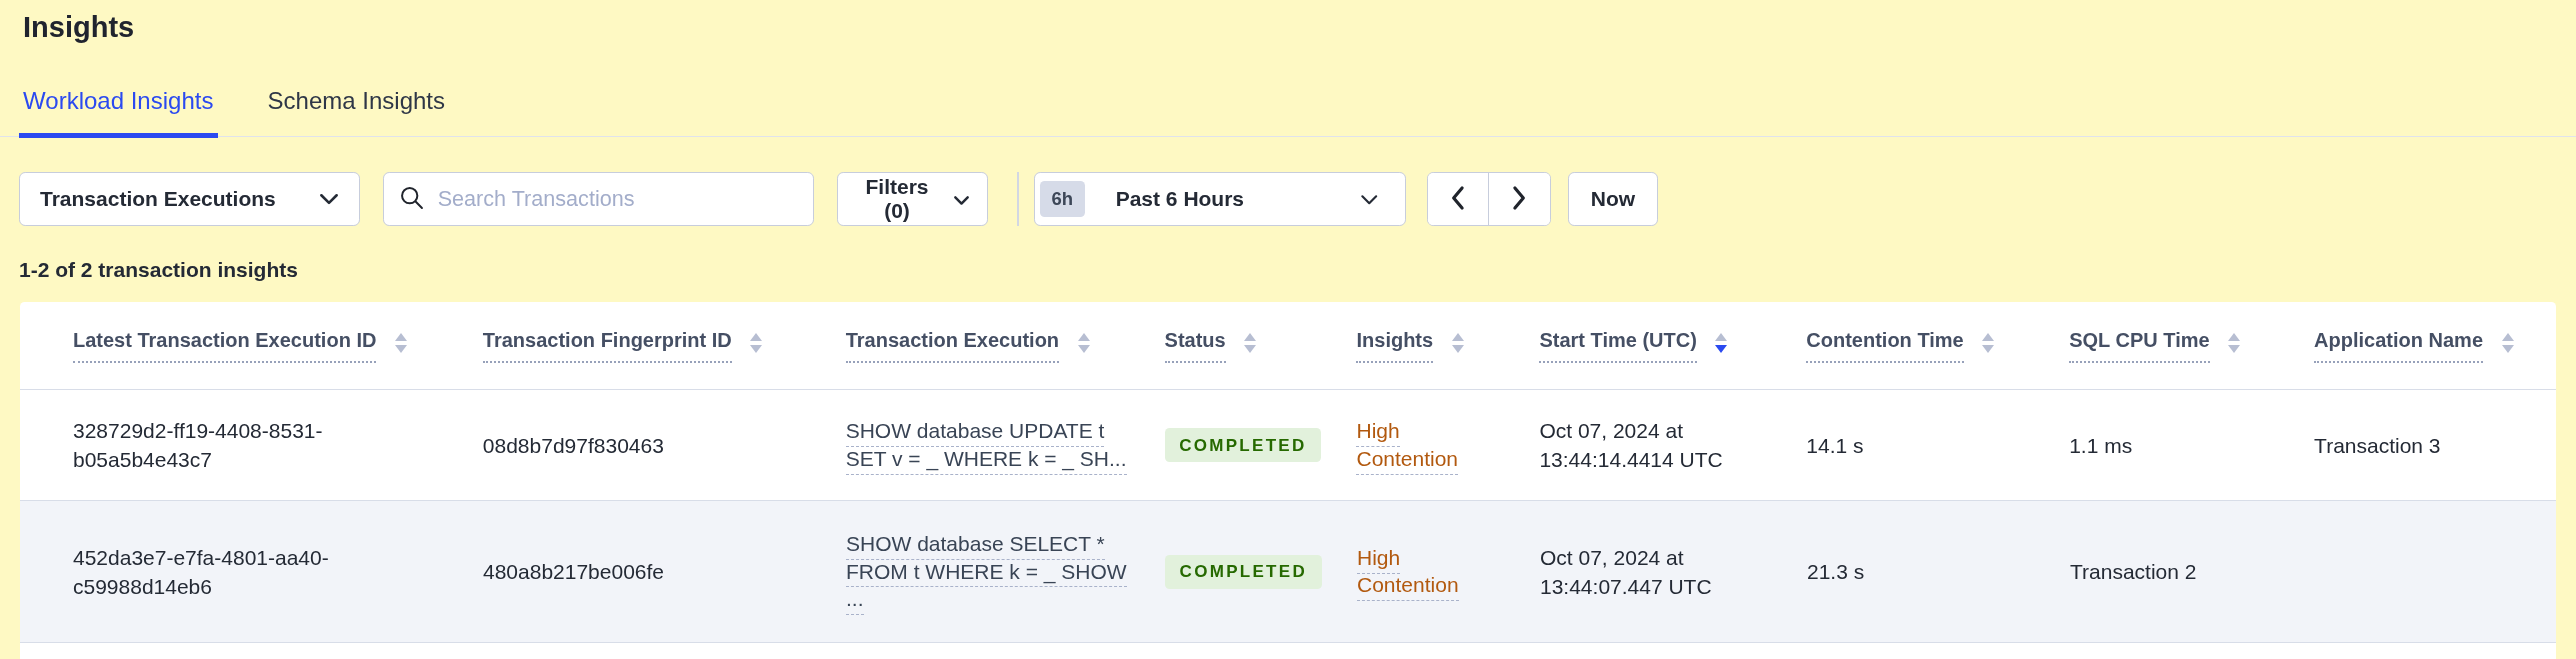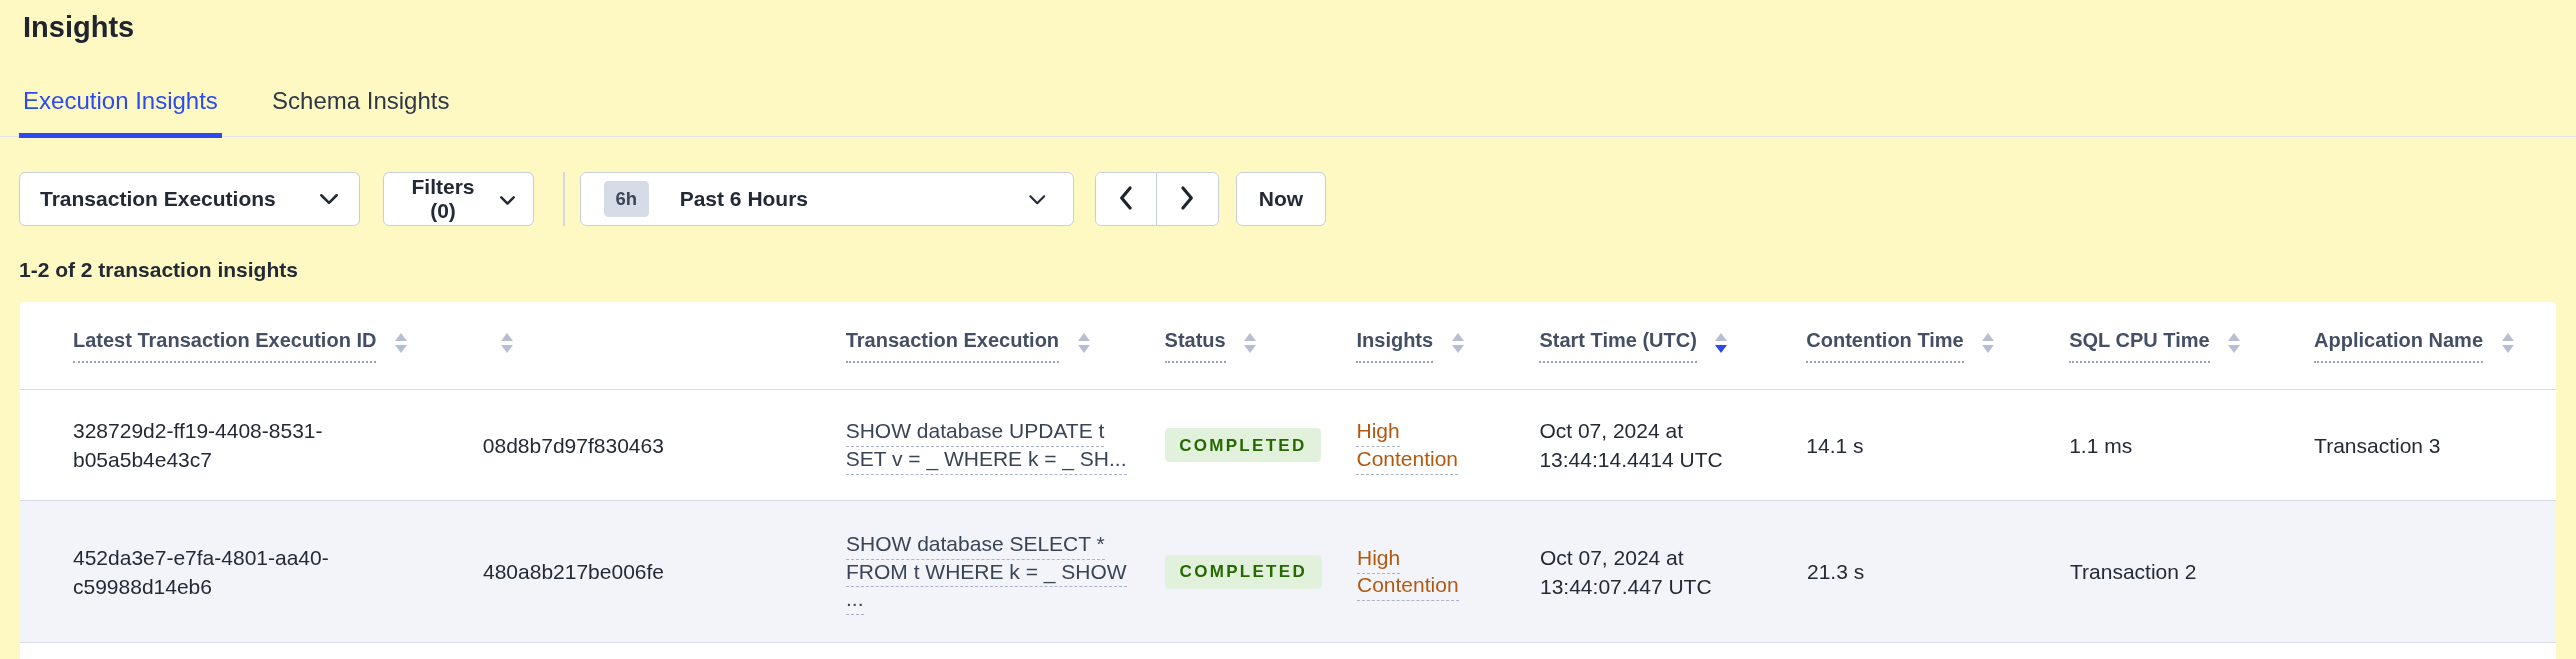--- a/index.html
+++ b/index.html
@@ -26,21 +26,21 @@
   .search {
     display:flex; align-items:center; width:431px; height:54px; margin-left:23px;
     background:#fff; border:1.5px solid #c7cddc; border-radius:6.2px; padding:0 15.4px;
   }
   .search input {
     border:none; outline:none; background:transparent; width:100%;
     font-family:"Liberation Sans", sans-serif; font-size:21.6px; color:#242a35; margin-left:12.3px;
   }
   .search input::placeholder { color:#a3adca; }
   .vdivider { width:1.5px; height:54px; background:#d2d7e3; margin-left:29px; }
-  .btn-time { width:494px; margin-left:15.4px; justify-content:flex-start; padding:0 26px 0 23px; }
+  .btn-time { width:372px; margin-left:15.4px; justify-content:flex-start; padding:0 26px 0 5px; }
   .time-badge {
     background:#d6dbe8; color:#3d4758; font-size:18.5px; font-weight:bold;
     padding:7px 11.6px; border-radius:4.6px;
   }
   .time-label { margin-left:17px; }
   .btn-time .chev { margin-left:auto; }
   .pager { display:flex; height:54px; margin-left:21px; background:#fff; border:1.5px solid #c7cddc; border-radius:6.2px; overflow:hidden; }
   .pager button { width:61px; border:none; background:#fff; display:flex; align-items:center; justify-content:center; cursor:pointer; }
   .pager button:first-child { border-right:1.5px solid #c7cddc; }
   .btn-now { width:90px; margin-left:17px; justify-content:center; }
@@ -78,34 +78,43 @@
   .tline { line-height:29px; }
 </style>
 </head>
 <body>
 
 <div class="page">
 
   <h1 class="page-title">Insights</h1>
 
   <div class="tabs">
-    <div class="tab active">Execution Insights</div>
+    <div class="tab active">Workload Insights</div>
     <div class="tab">Schema Insights</div>
   </div>
 
   <div class="toolbar">
     <button class="btn btn-type">
       <span>Transaction Executions</span>
       <span>
         <svg width="20" height="13" viewBox="0 0 26 17">
             <polyline points="3,3 13,13 23,3" fill="none" stroke="#242a35" stroke-width="3.4" stroke-linecap="round" stroke-linejoin="round"></polyline>
           </svg>
       </span>
     </button>
 
+    <div class="search">
+      <span>
+        <svg width="26" height="26" viewBox="0 0 34 34">
+            <circle cx="14" cy="14" r="10" fill="none" stroke="#20242c" stroke-width="2.6"></circle>
+            <line x1="22" y1="22" x2="30" y2="30" stroke="#20242c" stroke-width="2.6" stroke-linecap="round"></line>
+          </svg>
+      </span>
+      <input type="text" placeholder="Search Transactions" style="">
+    </div>
 
     <button class="btn btn-filters">
       <span>Filters (0)</span>
       <span>
         <svg width="17" height="11.6" viewBox="0 0 22 15">
             <polyline points="3,3 11,11 19,3" fill="none" stroke="#242a35" stroke-width="3.2" stroke-linecap="round" stroke-linejoin="round"></polyline>
           </svg>
       </span>
     </button>
 
@@ -147,20 +156,21 @@
 
     <div class="thead">
       <div class="th c1">
         <span class="th-label">Latest Transaction Execution ID</span>
         <span class="sort">
             <i class="tri-up"></i>
             <i class="tri-down"></i>
           </span>
       </div>
       <div class="th c2">
+        <span class="th-label">Transaction Fingerprint ID</span>
         <span class="sort">
             <i class="tri-up"></i>
             <i class="tri-down"></i>
           </span>
       </div>
       <div class="th c3">
         <span class="th-label">Transaction Execution</span>
         <span class="sort">
             <i class="tri-up"></i>
             <i class="tri-down"></i>

